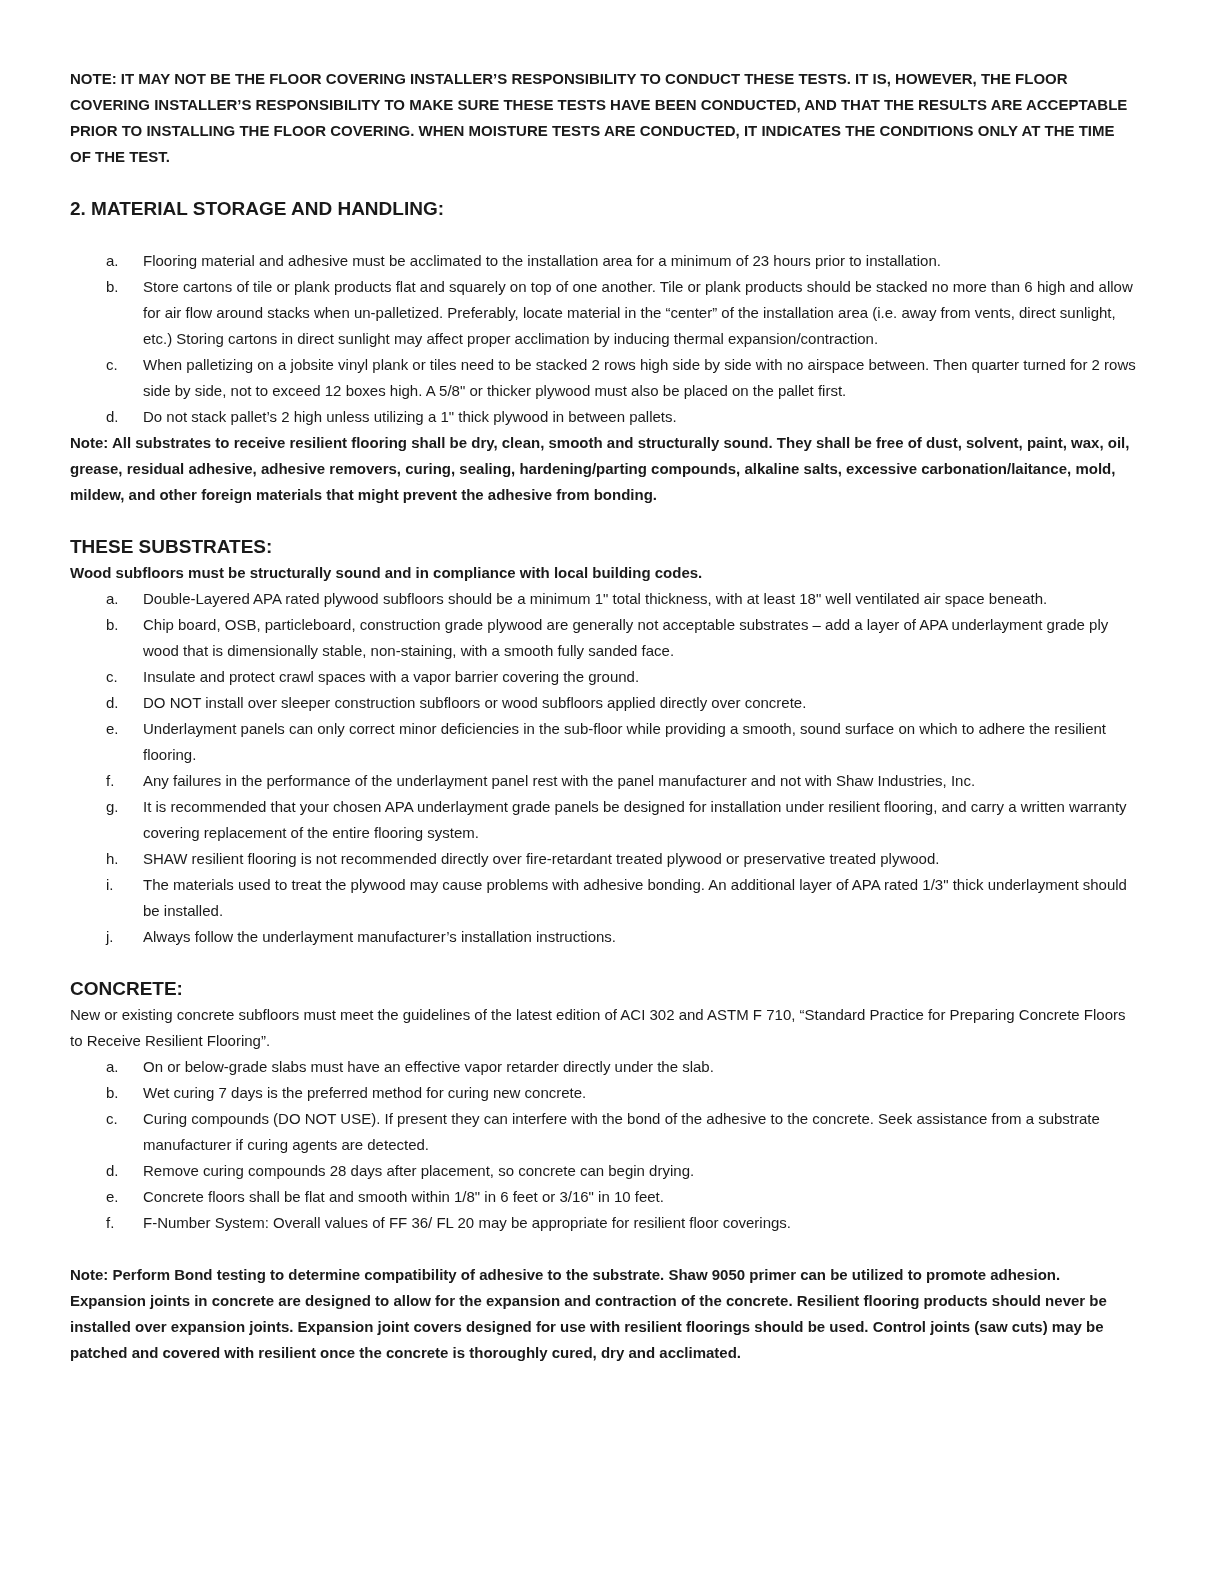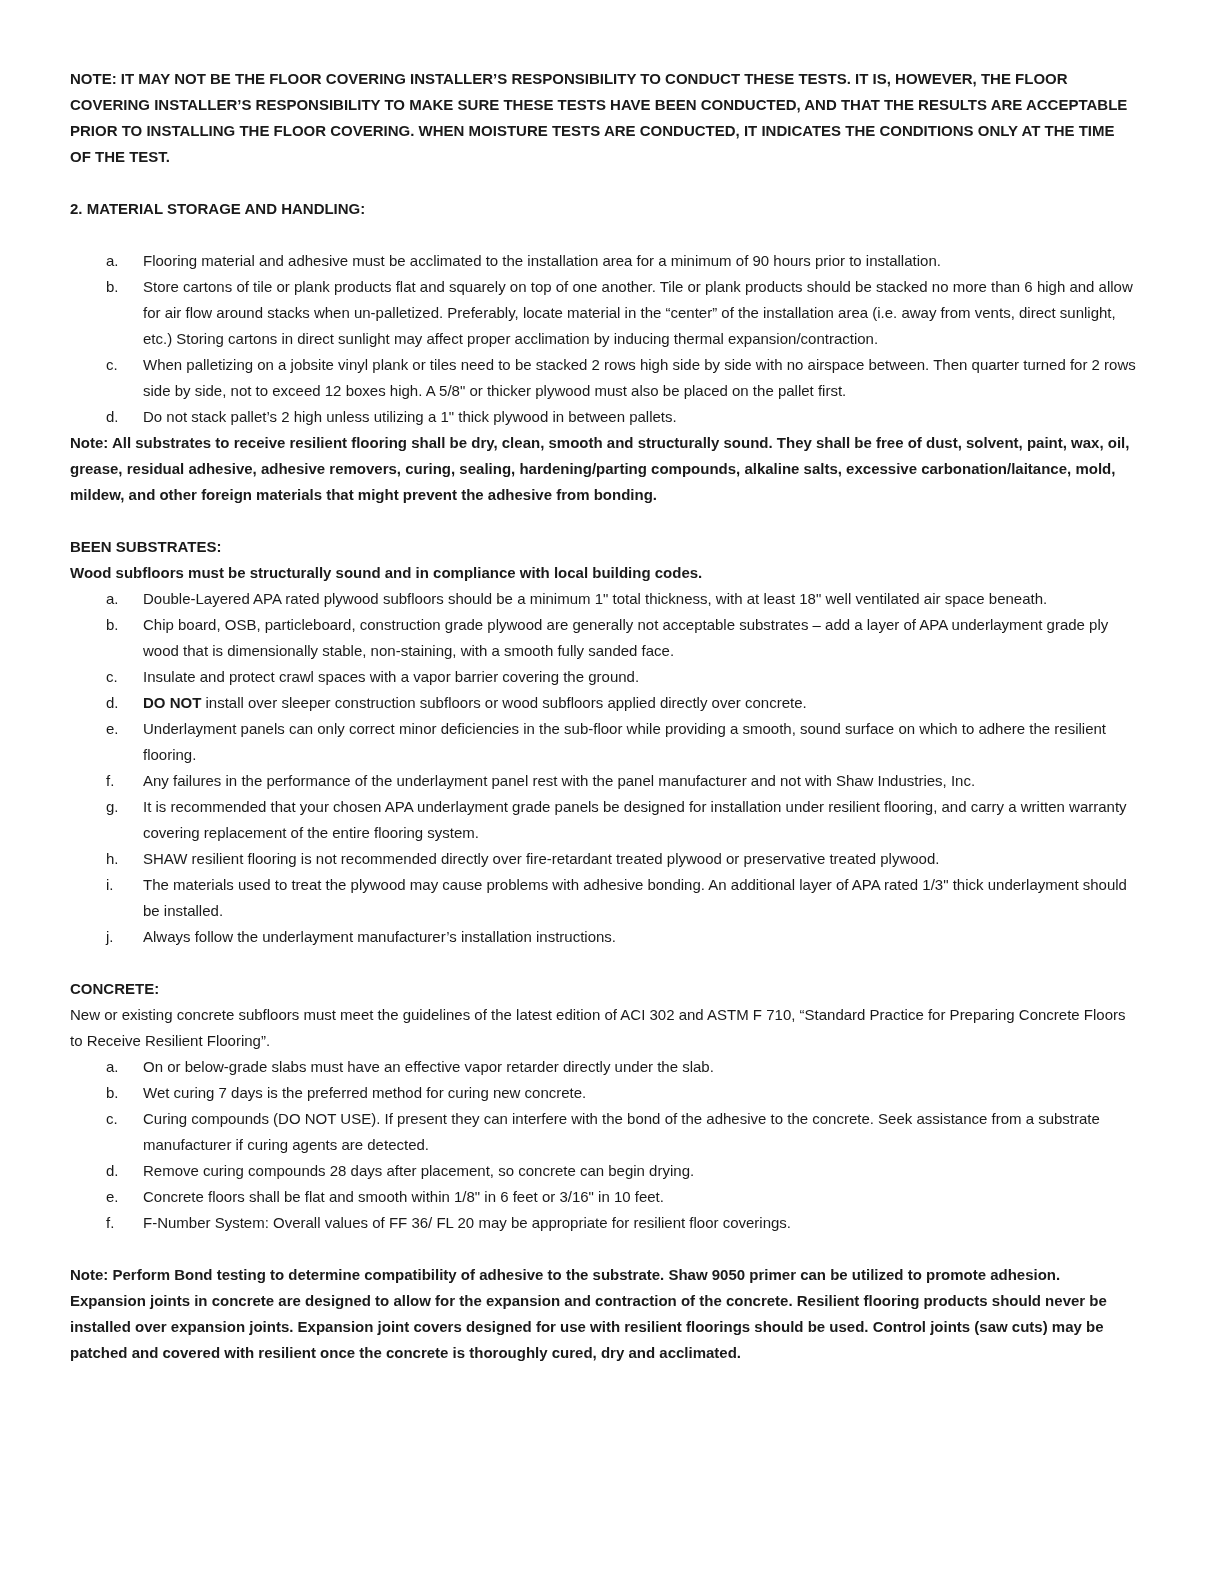--- a/index.html
+++ b/index.html
@@ -13,54 +13,54 @@
   .page {
     width:1224px;
     min-height:1584px;
     background:#ffffff;
     padding:66px 86px 60px 70px;
     font-size:15px;
     line-height:26px;
   }
   .bold { font-weight:700; }
   .heading {
-    font-size:15px;
+    font-size:19px;
     font-weight:700;
     line-height:26px;
   }
   .gap { margin-top:26px; }
   ol.alpha {
     list-style:none;
   }
   ol.alpha li {
     display:flex;
     padding-left:36px;
   }
   ol.alpha .marker {
     flex:0 0 37px;
   }
   ol.alpha .text {
     flex:1;
   }
   p, li { color:#1a1a1a; }
-  strong { font-weight:700; }
+  strong { font-weight:400; }
 </style>
 </head>
 <body>
 
 <div class="page">
 
   <p class="bold">NOTE: IT MAY NOT BE THE FLOOR COVERING INSTALLER’S RESPONSIBILITY TO CONDUCT THESE TESTS. IT IS, HOWEVER, THE FLOOR COVERING INSTALLER’S RESPONSIBILITY TO MAKE SURE THESE TESTS HAVE BEEN CONDUCTED, AND THAT THE RESULTS ARE ACCEPTABLE PRIOR TO INSTALLING THE FLOOR COVERING. WHEN MOISTURE TESTS ARE CONDUCTED, IT INDICATES THE CONDITIONS ONLY AT THE TIME OF THE TEST.</p>
 
   <section>
     <p class="heading gap">2. MATERIAL STORAGE AND HANDLING:</p>
     <ol class="alpha gap">
       <li>
         <span class="marker">a.</span>
-        <span class="text">Flooring material and adhesive must be acclimated to the installation area for a minimum of 90 hours prior to installation.</span>
+        <span class="text">Flooring material and adhesive must be acclimated to the installation area for a minimum of 23 hours prior to installation.</span>
       </li>
       <li>
         <span class="marker">b.</span>
         <span class="text">Store cartons of tile or plank products flat and squarely on top of one another. Tile or plank products should be stacked no more than 6 high and allow for air flow around stacks when un-palletized. Preferably, locate material in the “center” of the installation area (i.e. away from vents, direct sunlight, etc.) Storing cartons in direct sunlight may affect proper acclimation by inducing thermal expansion/contraction.</span>
       </li>
       <li>
         <span class="marker">c.</span>
         <span class="text">When palletizing on a jobsite vinyl plank or tiles need to be stacked 2 rows high side by side with no airspace between. Then quarter turned for 2 rows side by side, not to exceed 12 boxes high. A 5/8" or thicker plywood must also be placed on the pallet first.</span>
       </li>
       <li>
@@ -68,21 +68,21 @@
         <span class="text">Do not stack pallet’s 2 high unless utilizing a 1" thick plywood in between pallets.</span>
       </li>
     </ol>
   </section>
 
   <section>
     <p class="bold">Note: All substrates to receive resilient flooring shall be dry, clean, smooth and structurally sound. They shall be free of dust, solvent, paint, wax, oil, grease, residual adhesive, adhesive removers, curing,  sealing, hardening/parting  compounds, alkaline salts, excessive carbonation/laitance, mold, mildew, and  other  foreign materials that might prevent the adhesive from bonding.</p>
   </section>
 
   <section>
-    <p class="heading gap">BEEN SUBSTRATES:</p>
+    <p class="heading gap">THESE SUBSTRATES:</p>
     <p class="bold">Wood subfloors must be structurally sound and in compliance with local building codes.</p>
     <ol class="alpha">
       <li>
         <span class="marker">a.</span>
         <span class="text">Double-Layered APA rated plywood subfloors should be a minimum 1" total thickness, with at least 18" well ventilated air space beneath.</span>
       </li>
       <li>
         <span class="marker">b.</span>
         <span class="text">Chip board, OSB, particleboard, construction grade plywood are generally not acceptable substrates – add a layer of APA underlayment grade ply wood that is dimensionally stable, non-staining, with a smooth fully sanded face.</span>
       </li>

